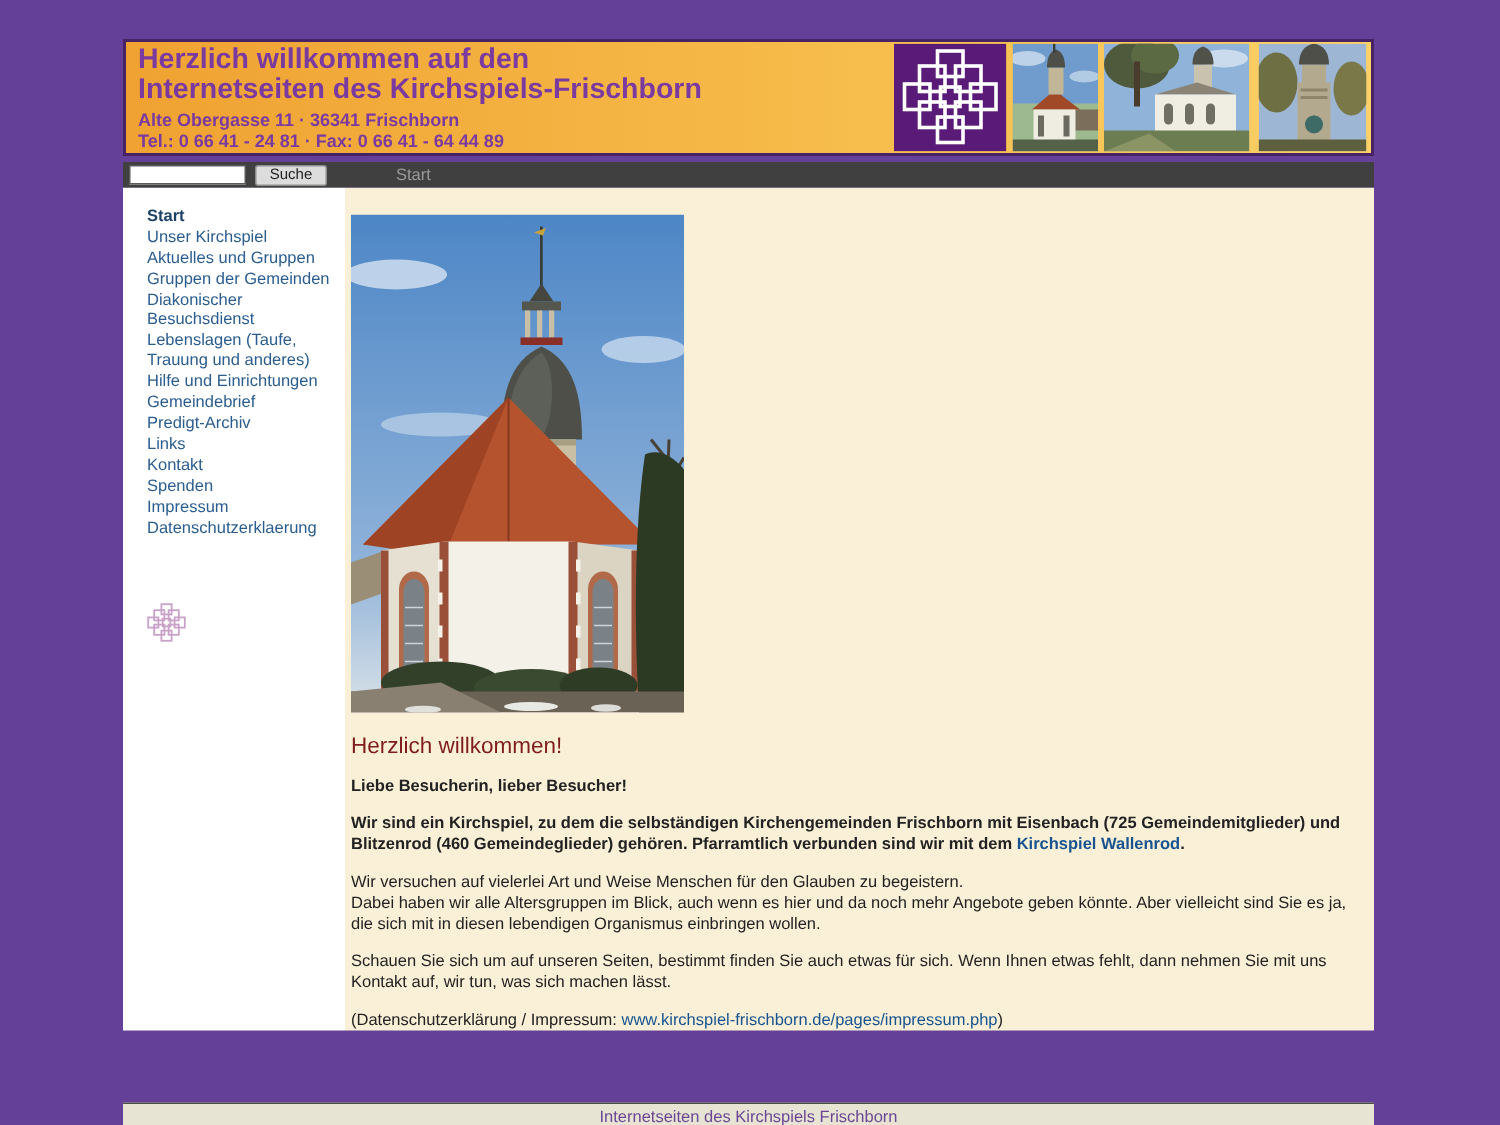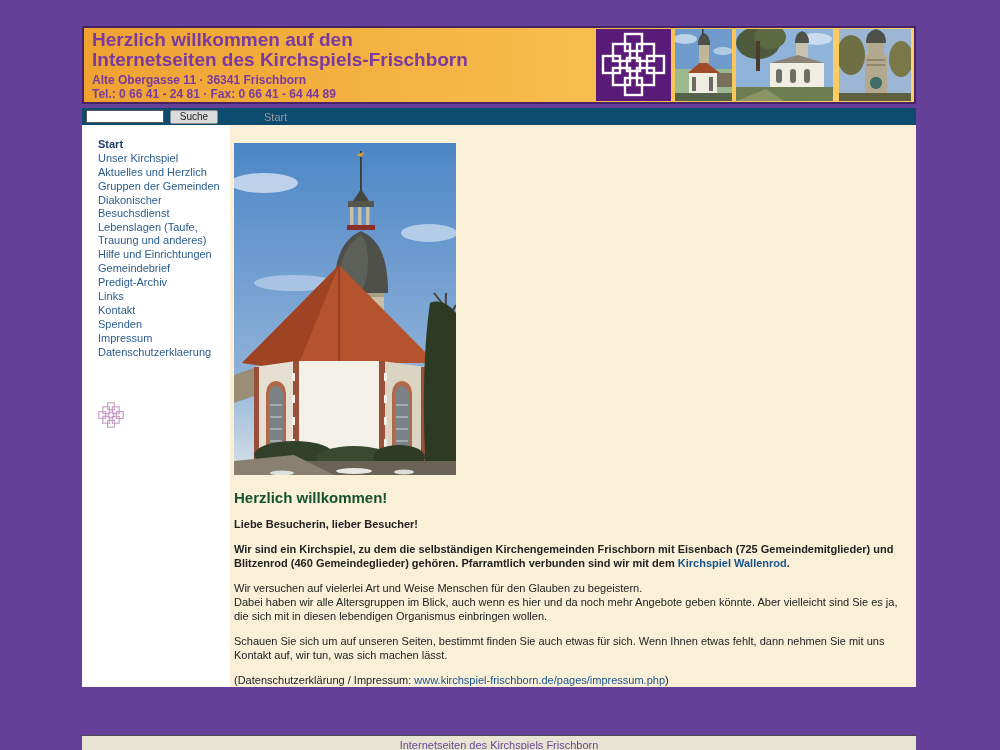--- a/index.html
+++ b/index.html
@@ -23,21 +23,21 @@
   .header-sub{font-size:12px;font-weight:bold;line-height:14px;margin-top:3px;}
   .header-media{position:absolute;top:1px;right:1px;height:72px;}
   .hm{position:absolute;top:0;height:72px;overflow:hidden;}
   .hm svg{display:block;}
   .hm-logo{right:242px;width:75px;}
   .hm-p1{right:181px;width:57px;}
   .hm-p2{right:80px;width:97px;}
   .hm-p3{right:2px;width:72px;}
   
   .topbar{
-    margin-top:4px;height:17px;background:#0c4a6e;
+    margin-top:4px;height:17px;background:#404040;
     display:flex;align-items:center;position:relative;
   }
   .search-input{
     margin-left:4px;width:72px;height:11px;
     border:1px solid #5a5a5a;font-size:10px;padding:0 2px;
     font-family:"Liberation Sans", sans-serif;
   }
   .search-btn{
     margin-left:6px;width:48px;height:14px;
     background:#dcdcdc;border:1px solid #8e8e8e;border-radius:2px;
@@ -51,21 +51,21 @@
   .nav{width:130px;}
   .nav-item{
     font-size:11px;line-height:13px;color:#2b5d8e;
     margin:0 0 1px 0;cursor:pointer;
   }
   .nav-item.active{font-weight:bold;color:#1d4266;}
   .side-logo{margin-top:41px;margin-left:-2px;width:30px;height:30px;}
   .main{flex:1;background:#faf0d8;box-sizing:border-box;padding:18px 10px 0 4px;}
   .photo{width:222px;height:332px;display:block;}
   .main h1{
-    font-size:15px;color:#14532d;font-weight:bold;
+    font-size:15px;color:#7f1d1d;font-weight:normal;
     margin:14px 0 0 0;
   }
   .para{font-size:11px;line-height:14px;color:#222;margin:11px 0 0 0;max-width:672px;}
   .para.bold{font-weight:bold;}
   .link{color:#17538f;text-decoration:none;cursor:pointer;}
   .para.bold .link{font-weight:bold;}
   
   .footer{
     height:17px;background:#e8e4d3;border-top:1px solid #4c4c4c;
     border-bottom:3px solid #3a1c5c;
@@ -171,21 +171,21 @@
     <button class="search-btn">Suche</button>
     <span class="breadcrumb">Start</span>
   </div>
 
   <div class="content">
 
     <div class="sidebar">
       <div class="nav">
         <div class="nav-item active">Start</div>
         <div class="nav-item">Unser Kirchspiel</div>
-        <div class="nav-item">Aktuelles und Herzlich</div>
+        <div class="nav-item">Aktuelles und Gruppen</div>
         <div class="nav-item">Gruppen der Gemeinden</div>
         <div class="nav-item">Diakonischer Besuchsdienst</div>
         <div class="nav-item">Lebenslagen (Taufe, Trauung und anderes)</div>
         <div class="nav-item">Hilfe und Einrichtungen</div>
         <div class="nav-item">Gemeindebrief</div>
         <div class="nav-item">Predigt-Archiv</div>
         <div class="nav-item">Links</div>
         <div class="nav-item">Kontakt</div>
         <div class="nav-item">Spenden</div>
         <div class="nav-item">Impressum</div>

